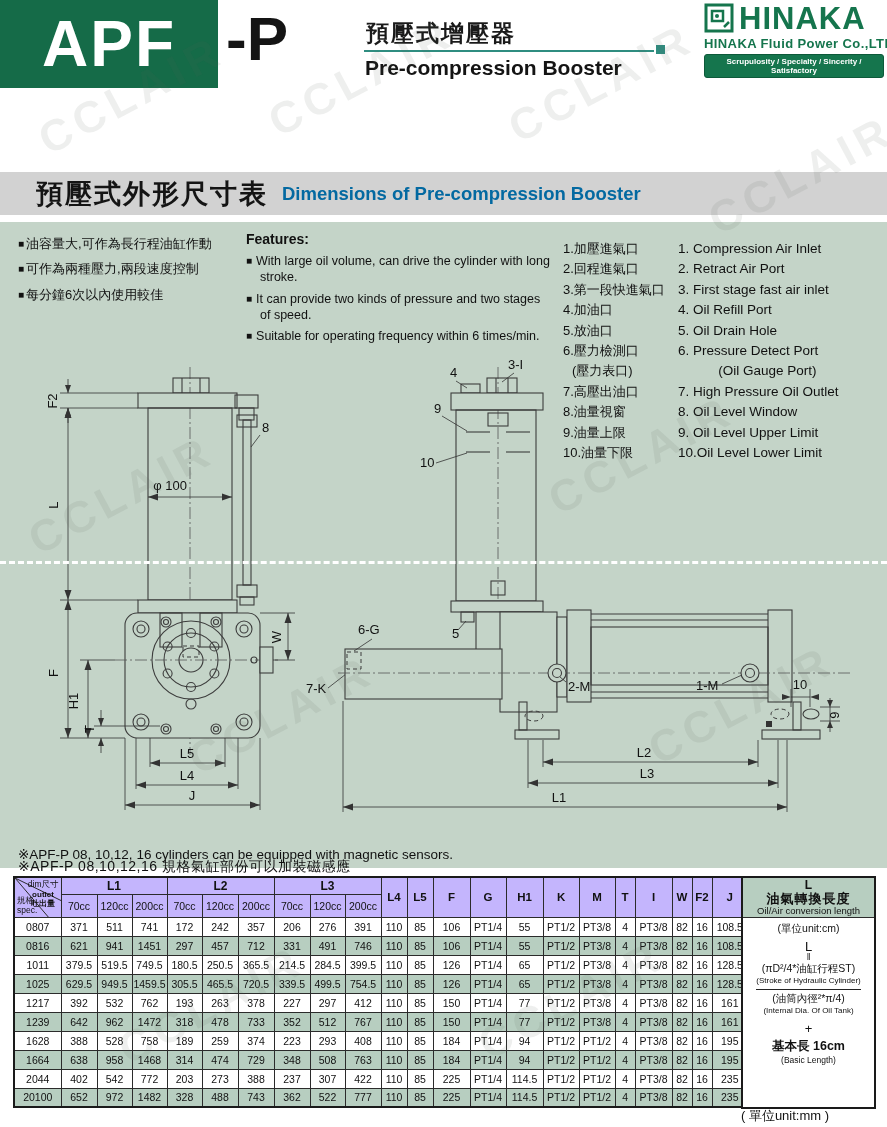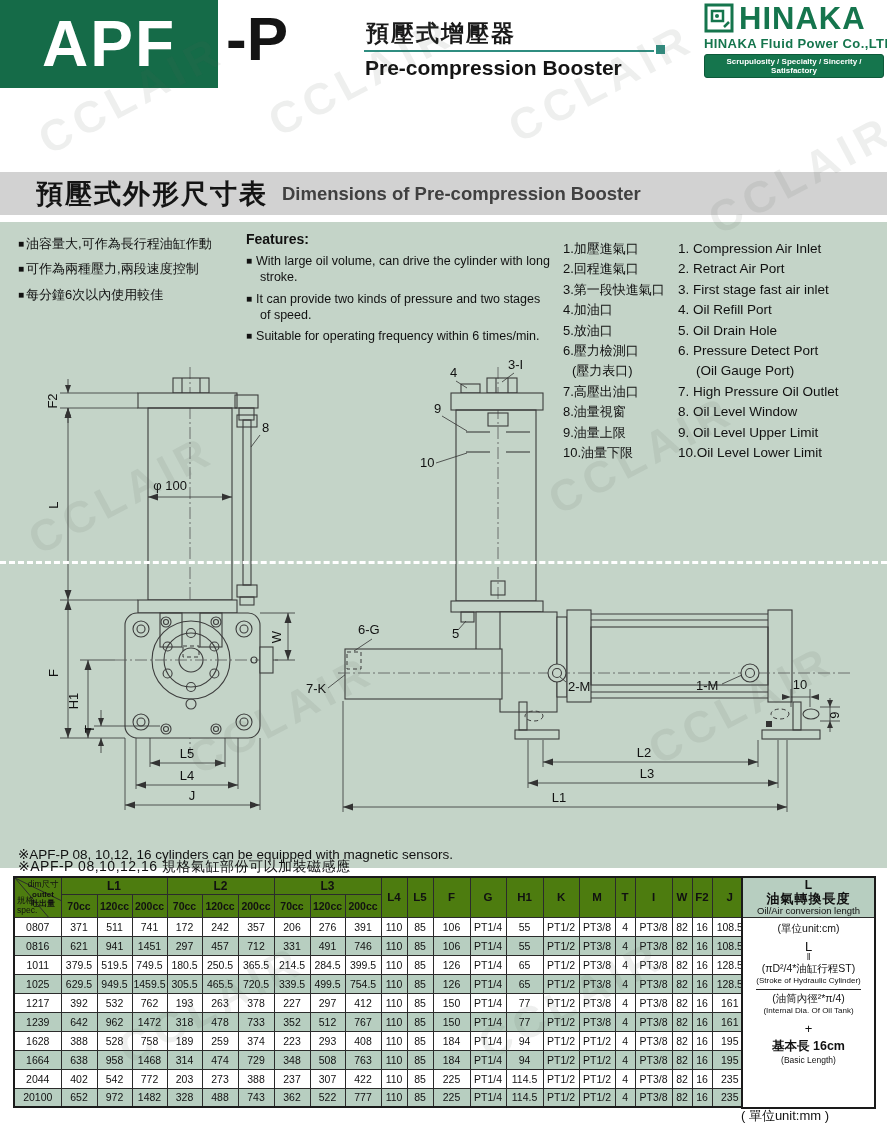--- a/index.html
+++ b/index.html
@@ -23,38 +23,38 @@
   .logo-row{display:flex;align-items:flex-start;}
   .brand{font-size:31px;font-weight:bold;color:#15754d;letter-spacing:1px;line-height:1;margin-left:4px;}
   .company{font-size:13px;font-weight:bold;color:#15754d;margin-top:2px;letter-spacing:.4px;white-space:nowrap;}
   .badge{margin-top:3px;background:#15754d;border:1px solid #0d5a3a;border-radius:3px;color:#fff;
          font-size:8px;font-weight:bold;text-align:center;padding:2px 0;width:178px;}
 
   
   .sec-bar{position:absolute;left:0;top:172px;width:887px;height:43px;background:#d2d2d2;
            display:flex;align-items:center;padding-left:36px;box-sizing:border-box;}
   .sec-zh{font-size:27px;font-weight:bold;letter-spacing:2px;color:#141414;}
-  .sec-en{font-size:18.5px;font-weight:bold;color:#404040;margin-left:14px;}
+  .sec-en{font-size:18.5px;font-weight:bold;color:#0369a1;margin-left:14px;}
 
   
   .panel{position:absolute;left:0;top:222px;width:887px;height:646px;background:#c4d4c8;}
 
   .feat-zh{position:absolute;left:18px;top:231px;width:226px;z-index:2;}
   .feat-zh .t{font-size:15px;font-weight:bold;margin-bottom:7px;}
   .feat-zh .item{font-size:13px;line-height:1.95;}
   .feat-zh .item::before{content:"■";font-size:10px;margin-right:2px;vertical-align:1px;}
   .feat-en{position:absolute;left:246px;top:231px;width:308px;z-index:2;}
   .feat-en .t{font-size:14px;font-weight:bold;margin-bottom:6px;}
   .feat-en .item{font-size:12.5px;line-height:1.3;margin-bottom:5px;padding-left:14px;}
   .feat-en .item::before{content:"■";font-size:10px;margin-left:-14px;margin-right:4px;vertical-align:1px;}
 
   .ports-zh{position:absolute;left:563px;top:239px;font-size:13px;line-height:20.4px;z-index:2;}
   .ports-en{position:absolute;left:678px;top:239px;font-size:13.5px;line-height:20.4px;z-index:2;}
   .ports-zh .cont{padding-left:9px;}
-  .ports-en .cont{padding-left:18px;}
+  .ports-en .cont{padding-left:18px;text-align:center;}
 
   .note-zh{position:absolute;left:18px;top:824px;font-size:14px;letter-spacing:.5px;z-index:2;margin-top:34px;}
   .note-en{position:absolute;left:18px;top:846px;font-size:13.5px;z-index:2;}
 
   .fold-line{position:absolute;left:0;top:561px;width:887px;border-top:3px dashed #fff;z-index:3;}
 
   
   .drawing{position:absolute;left:10px;top:355px;z-index:1;}
   .pl{fill:none;stroke:#3d3d3d;stroke-width:1.1;}
   .plf{fill:#c4d4c8;stroke:#3d3d3d;stroke-width:1.1;}
@@ -62,26 +62,26 @@
   .cl{stroke:#555;stroke-width:.8;fill:none;stroke-dasharray:12 3 2 3;}
   .dsh{stroke:#3d3d3d;stroke-width:1;fill:none;stroke-dasharray:4 3;}
   .ar{fill:#333;stroke:none;}
   .dt{font-size:13px;fill:#111;}
   .it{font-size:13px;fill:#111;}
 
   
   .dim-table{position:absolute;left:13px;top:876px;width:728px;border-collapse:collapse;
              table-layout:fixed;font-size:10.5px;color:#111;z-index:2;border:2px solid #1a1a1a;}
   .dim-table th,.dim-table td{border:1px solid #2b2b2b;text-align:center;padding:0;overflow:hidden;white-space:nowrap;}
-  .dim-table thead th{background:#4d7c0f;}
+  .dim-table thead th{background:#c4b5fd;}
   .dim-table thead tr.h1{height:17px;}
   .dim-table thead tr.h2{height:23px;}
   .dim-table tbody tr{height:19px;}
   .dim-table .grp{font-size:12px;font-weight:bold;}
-  .dim-table .cc{font-size:10.5px;font-weight:bold;}
+  .dim-table .cc{font-size:10.5px;font-weight:normal;}
   .dim-table .sg{font-size:11.5px;font-weight:bold;}
   .dim-table tbody tr.alt td{background:#b7cec0;}
   .dim-table tbody tr.plain td{background:#fff;}
   .corner{position:relative;background:#b7cec0;}
   .corner svg{position:absolute;left:0;top:0;}
   .corner .c-dim{position:absolute;top:1px;right:2px;font-size:8.5px;font-weight:normal;}
   .corner .c-outlet{position:absolute;top:12px;left:16px;font-size:8px;line-height:1.15;font-weight:bold;text-align:center;}
   .corner .c-spec{position:absolute;bottom:1px;left:2px;font-size:8.5px;line-height:1.15;font-weight:normal;text-align:left;}
 
   .conv{position:absolute;left:741px;top:876px;width:135px;height:233px;border:2px solid #1a1a1a;

